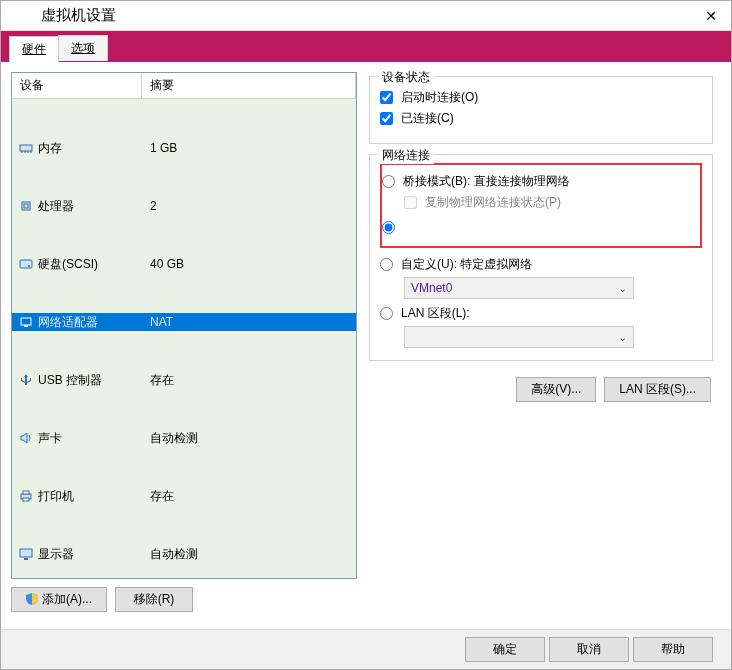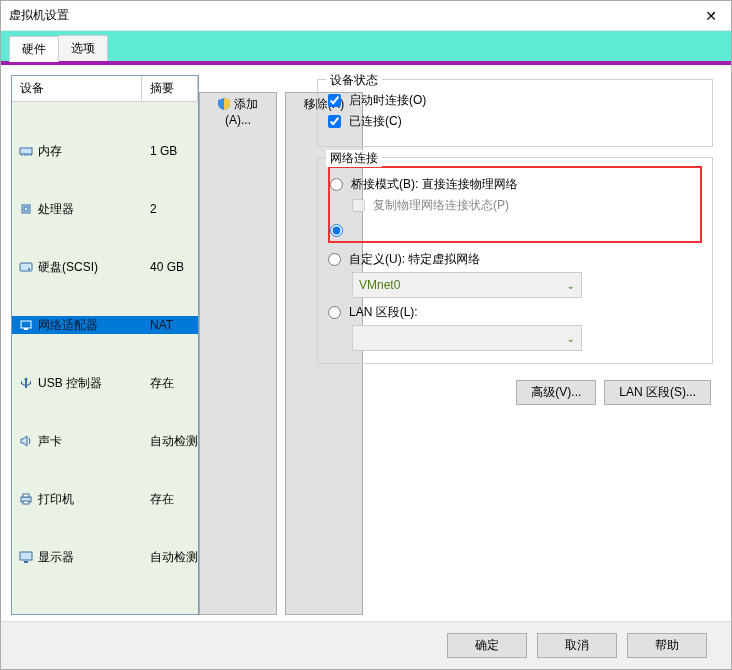--- a/index.html
+++ b/index.html
@@ -1,60 +1,60 @@
 <!DOCTYPE html>
 <html><head>
 <meta charset="utf-8">
 <style>
 * { box-sizing: border-box; margin: 0; padding: 0; font-family: "Microsoft YaHei", "Segoe UI", Tahoma, sans-serif; font-size: 12px; }
 body { background: #fff; width: 732px; height: 670px; border: 1px solid #aaa; position: relative; }
 
 .titlebar { height: 30px; display: flex; align-items: center; padding: 0 8px; background: #fff; border-bottom: 1px solid #e6e6e6; justify-content: space-between; }
-.titlebar .title { font-size: 12px; color: #000; }
+.titlebar .title { font-size: 15px; color: #000; margin-left: 32px; }
 .titlebar .close { width: 40px; height: 30px; display: flex; align-items: center; justify-content: center; cursor: pointer; margin-right: -8px; font-size: 14px; }
 
-.tabstrip { display: flex; padding: 4px 8px 0 8px; border-bottom: 4px solid #a21caf; background: #5eead4; }
+.tabstrip { display: flex; padding: 4px 8px 0 8px; border-bottom: 1px solid #a21caf; background: #be185d; text-decoration: underline; }
 .tab { padding: 4px 12px; border: 1px solid #ccc; border-bottom: none; background: #f4f4f4; margin-right: -1px; cursor: pointer; }
 .tab.active { background: #fff; position: relative; top: 1px; }
 
 .content { display: flex; padding: 10px; gap: 12px; height: 560px; }
-.left { width: 294px; display: flex; }
+.left { width: 346px; display: flex; flex-direction: column; }
 .right { flex: 1; padding: 4px 8px 0 0; }
 
 .devlist-wrap { border: 1px solid #7b9ebd; flex: 1; display: flex; flex-direction: column; background: #e9f2e4; }
 .devlist-head { display: flex; background: #fff; border-bottom: 1px solid #d0d0d0; }
 .devlist-head .col { padding: 4px 8px; border-right: 1px solid #d0d0d0; }
 .col-dev { width: 130px; }
 .col-sum { flex: 1; }
 
 .devrows { flex: 1; overflow: hidden; }
 .devrow { display: flex; align-items: center; height: 18px; cursor: default; margin-top: 40px; }
 .devrow .icon { width: 16px; height: 16px; display: inline-flex; align-items: center; justify-content: center; margin: 0 4px 0 6px; }
 .devrow .dev { width: 104px; padding-right: 4px; white-space: nowrap; overflow: hidden; text-overflow: ellipsis; }
 .devrow .sum { flex: 1; padding-left: 8px; white-space: nowrap; overflow: hidden; text-overflow: ellipsis; }
-.devrow.selected { background: #0078d7; color: #0f172a; }
-
-.list-buttons { display: flex; justify-content: flex-end; gap: 8px; padding: 17px 0 0 0; }
+.devrow.selected { background: #0078d7; color: #e5e5e5; }
+
+.list-buttons { display: flex; gap: 8px; padding: 8px 0 0 0; }
 .btn { border: 1px solid #adadad; background: #e1e1e1; padding: 3px 14px; cursor: pointer; min-width: 78px; text-align: center; }
 .btn .shield { display: inline-block; width: 12px; height: 12px; margin-right: 4px; vertical-align: -2px; }
 
 .group { border: 1px solid #d0d0d0; padding: 8px 10px 12px 10px; margin-bottom: 10px; position: relative; }
 .group-title { position: absolute; top: -8px; left: 8px; background: #fff; padding: 0 4px; }
 
 .checkbox-row, .radio-row { display: flex; align-items: center; margin: 4px 0; gap: 4px; }
 .radio-row input[type=radio], .checkbox-row input[type=checkbox] { margin-right: 4px; }
 
-.redbox { border: 2px solid #e33; padding: 4px 0 0 0; margin-bottom: 8px; }
-
-.dropdown { width: 230px; margin: 4px 0 0 24px; height: 22px; border: 1px solid #ccc; background: #f0f0f0; color: #4d7c0f; padding: 12px 6px; display: flex; justify-content: space-between; align-items: center; }
+.redbox { border: 2px solid #e33; padding: 4px 0 8px 0; margin-bottom: 8px; }
+
+.dropdown { width: 230px; margin: 4px 0 0 24px; height: 22px; border: 1px solid #ccc; background: #f0f0f0; color: #4c1d95; padding: 4px 6px; display: flex; justify-content: space-between; align-items: center; }
 .dropdown .caret { font-size: 10px; }
 
 .right-buttons { display: flex; justify-content: flex-end; gap: 8px; margin-top: 16px; padding-right: 2px; }
 
-.footer { position: absolute; bottom: 0; left: 0; right: 0; height: 48px; border-top: 1px solid #ddd; display: flex; justify-content: flex-end; align-items: center; gap: 10px; padding: 0 24px; background: #f0f0f0; }
+.footer { position: absolute; bottom: 0; left: 0; right: 0; height: 40px; border-top: 1px solid #ddd; display: flex; justify-content: flex-end; align-items: center; gap: 4px; padding: 0 18px; background: #f0f0f0; }
 .footer .btn { min-width: 80px; }
 
 .disabled-text { color: #888; }
 </style>
 </head>
 <body>
 
 <div class="titlebar">
   <span class="title">虚拟机设置</span>
   <div class="close">✕</div>

